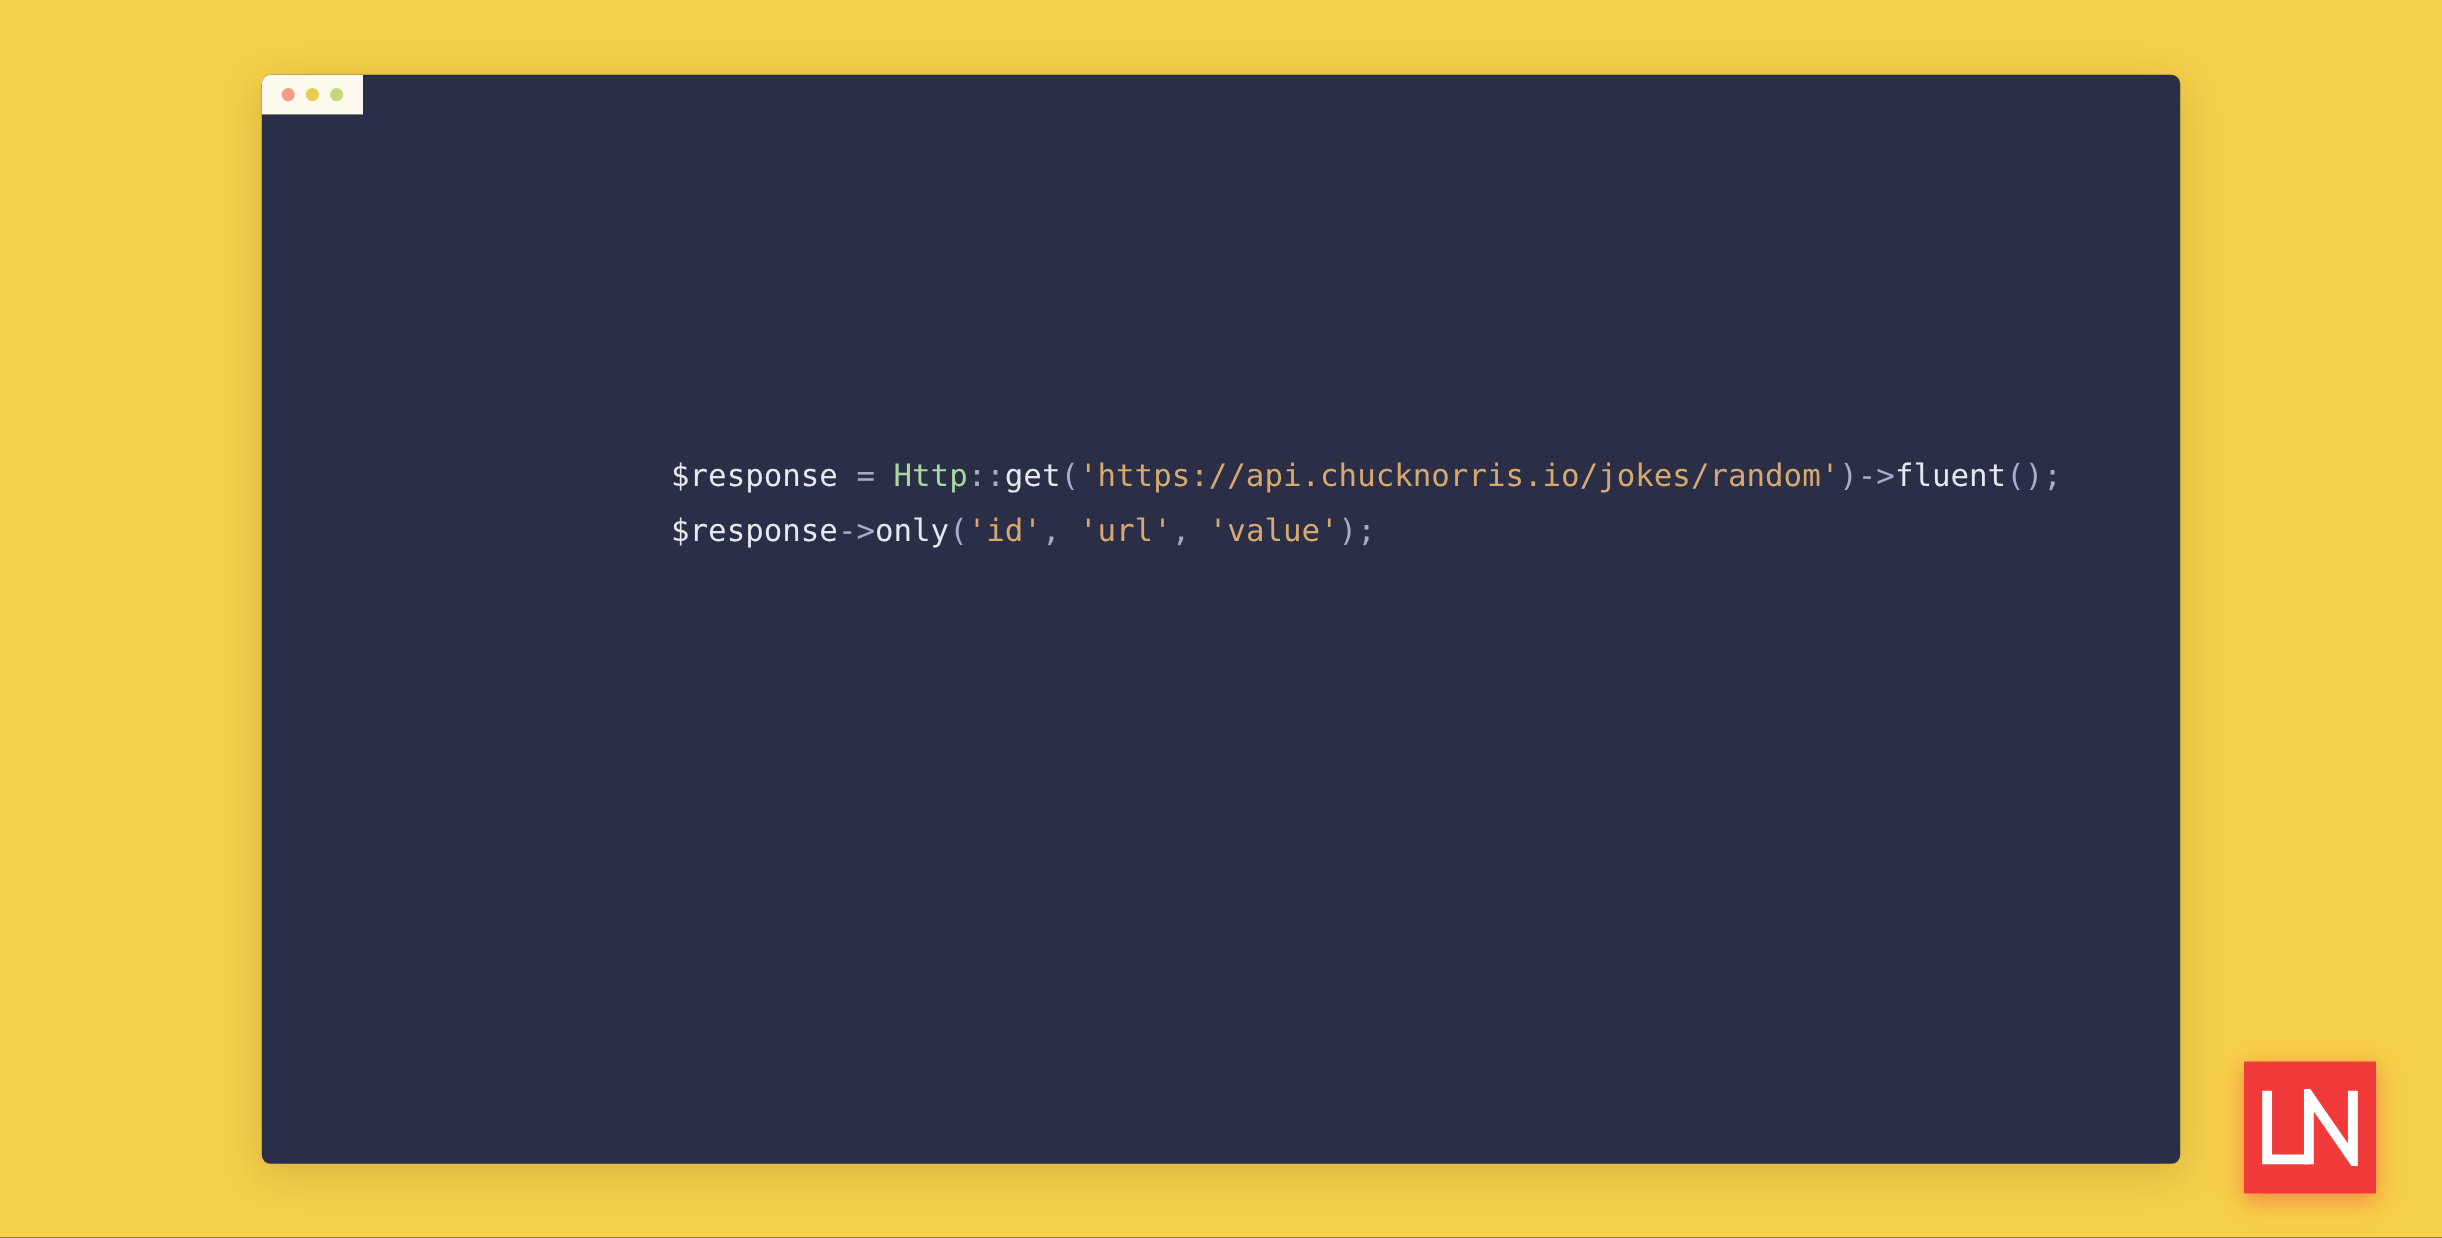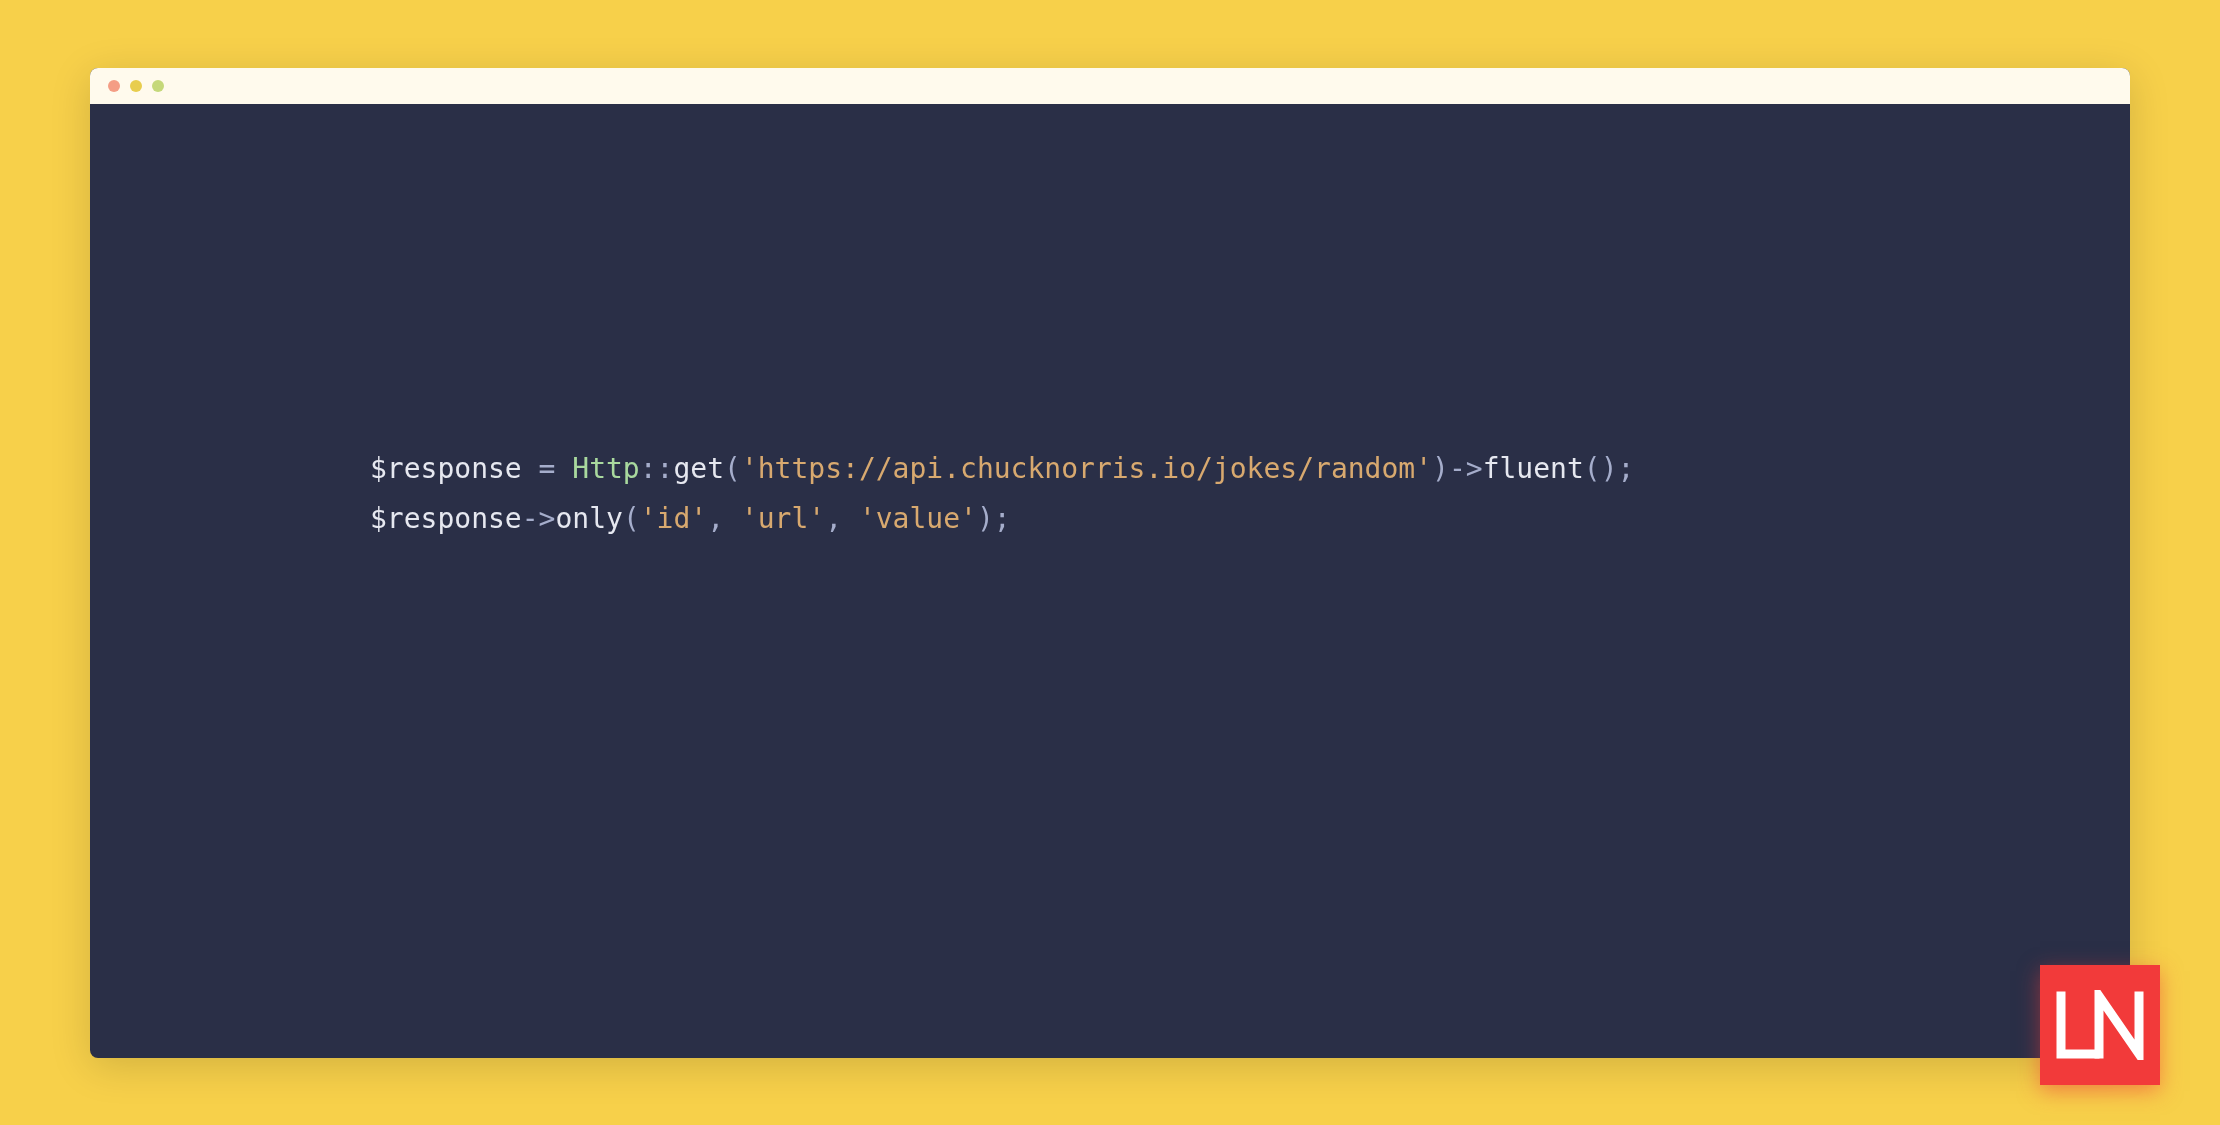--- a/index.html
+++ b/index.html
@@ -7,28 +7,28 @@
       background: #f7d04a;
       width: 2220px;
       height: 1125px;
       font-family: -apple-system, BlinkMacSystemFont, "Segoe UI", Roboto, sans-serif;
       position: relative;
       display: flex;
       align-items: center;
       justify-content: center;
     }
     .window {
-      width: 2040px;
+      width: 1744px;
       height: 990px;
       background: #2a2f47;
       border-radius: 8px;
       overflow: hidden;
       box-shadow: 0 8px 40px rgba(0,0,0,0.15);
       display: flex;
-      flex-direction: column;
+      flex-direction: row;
     }
     .titlebar {
       height: 36px;
       background: #fffaed;
       display: flex;
       align-items: center;
       padding: 0 18px;
       gap: 10px;
     }
     .dot {

